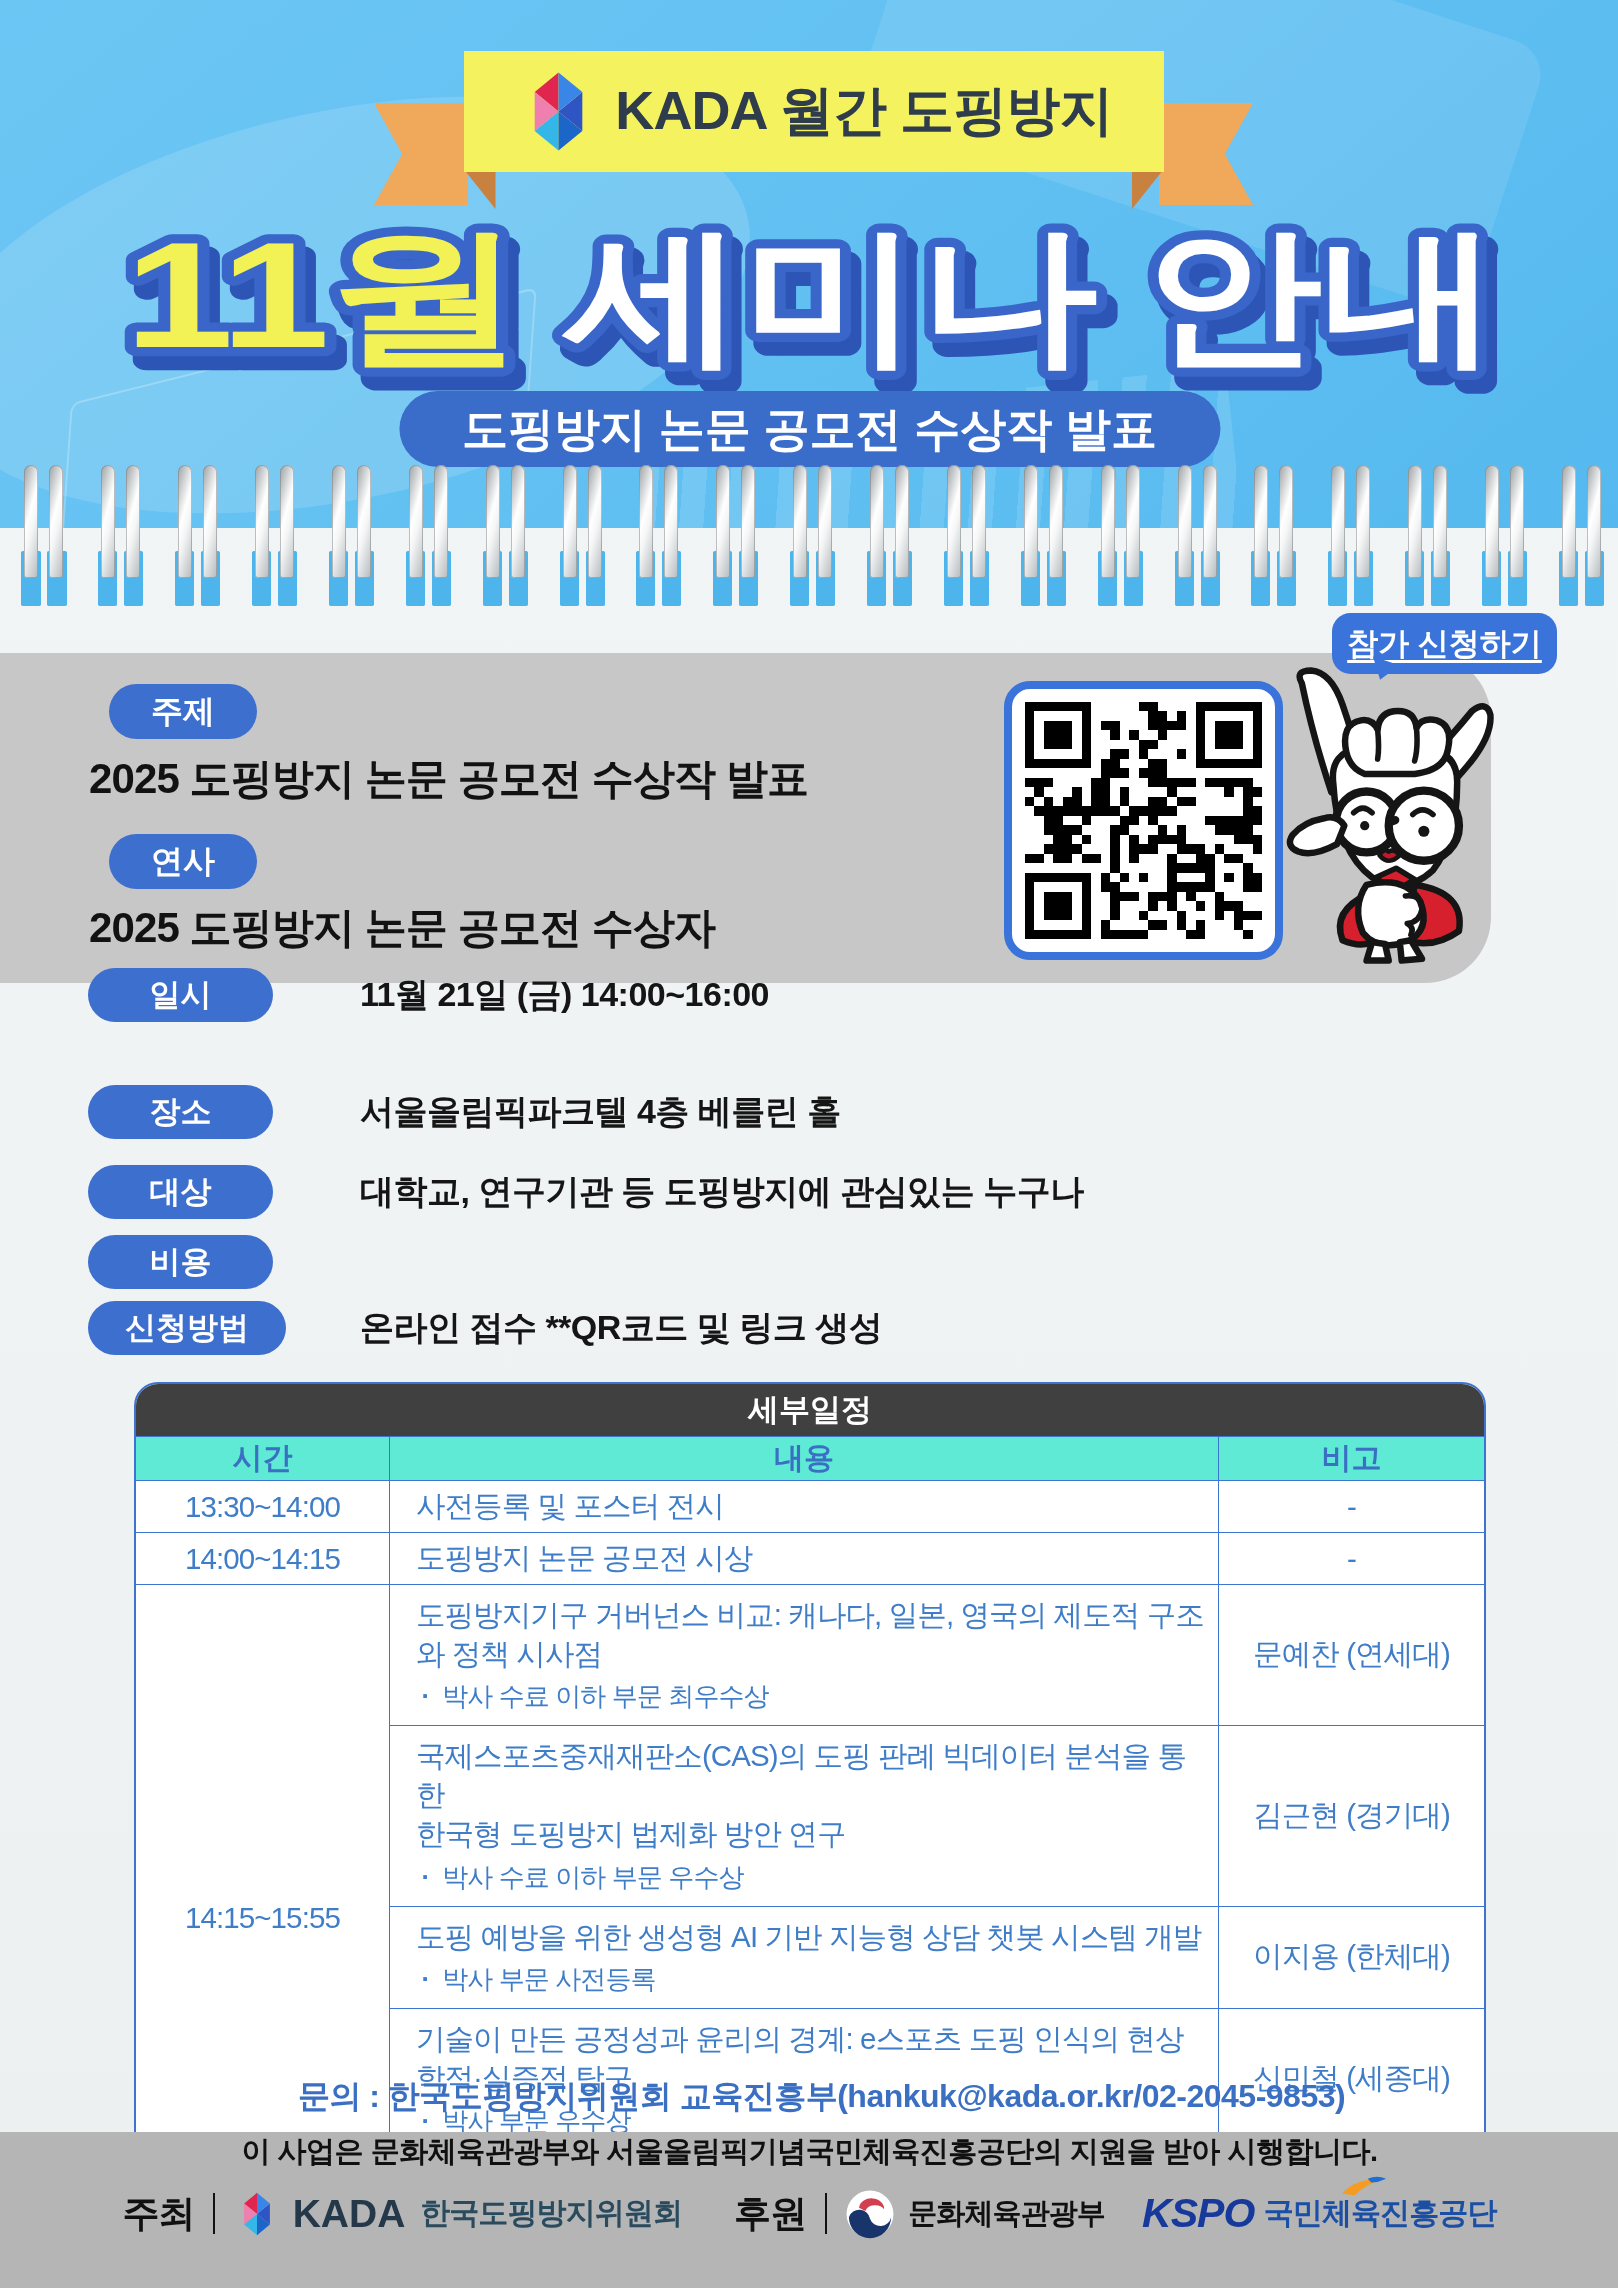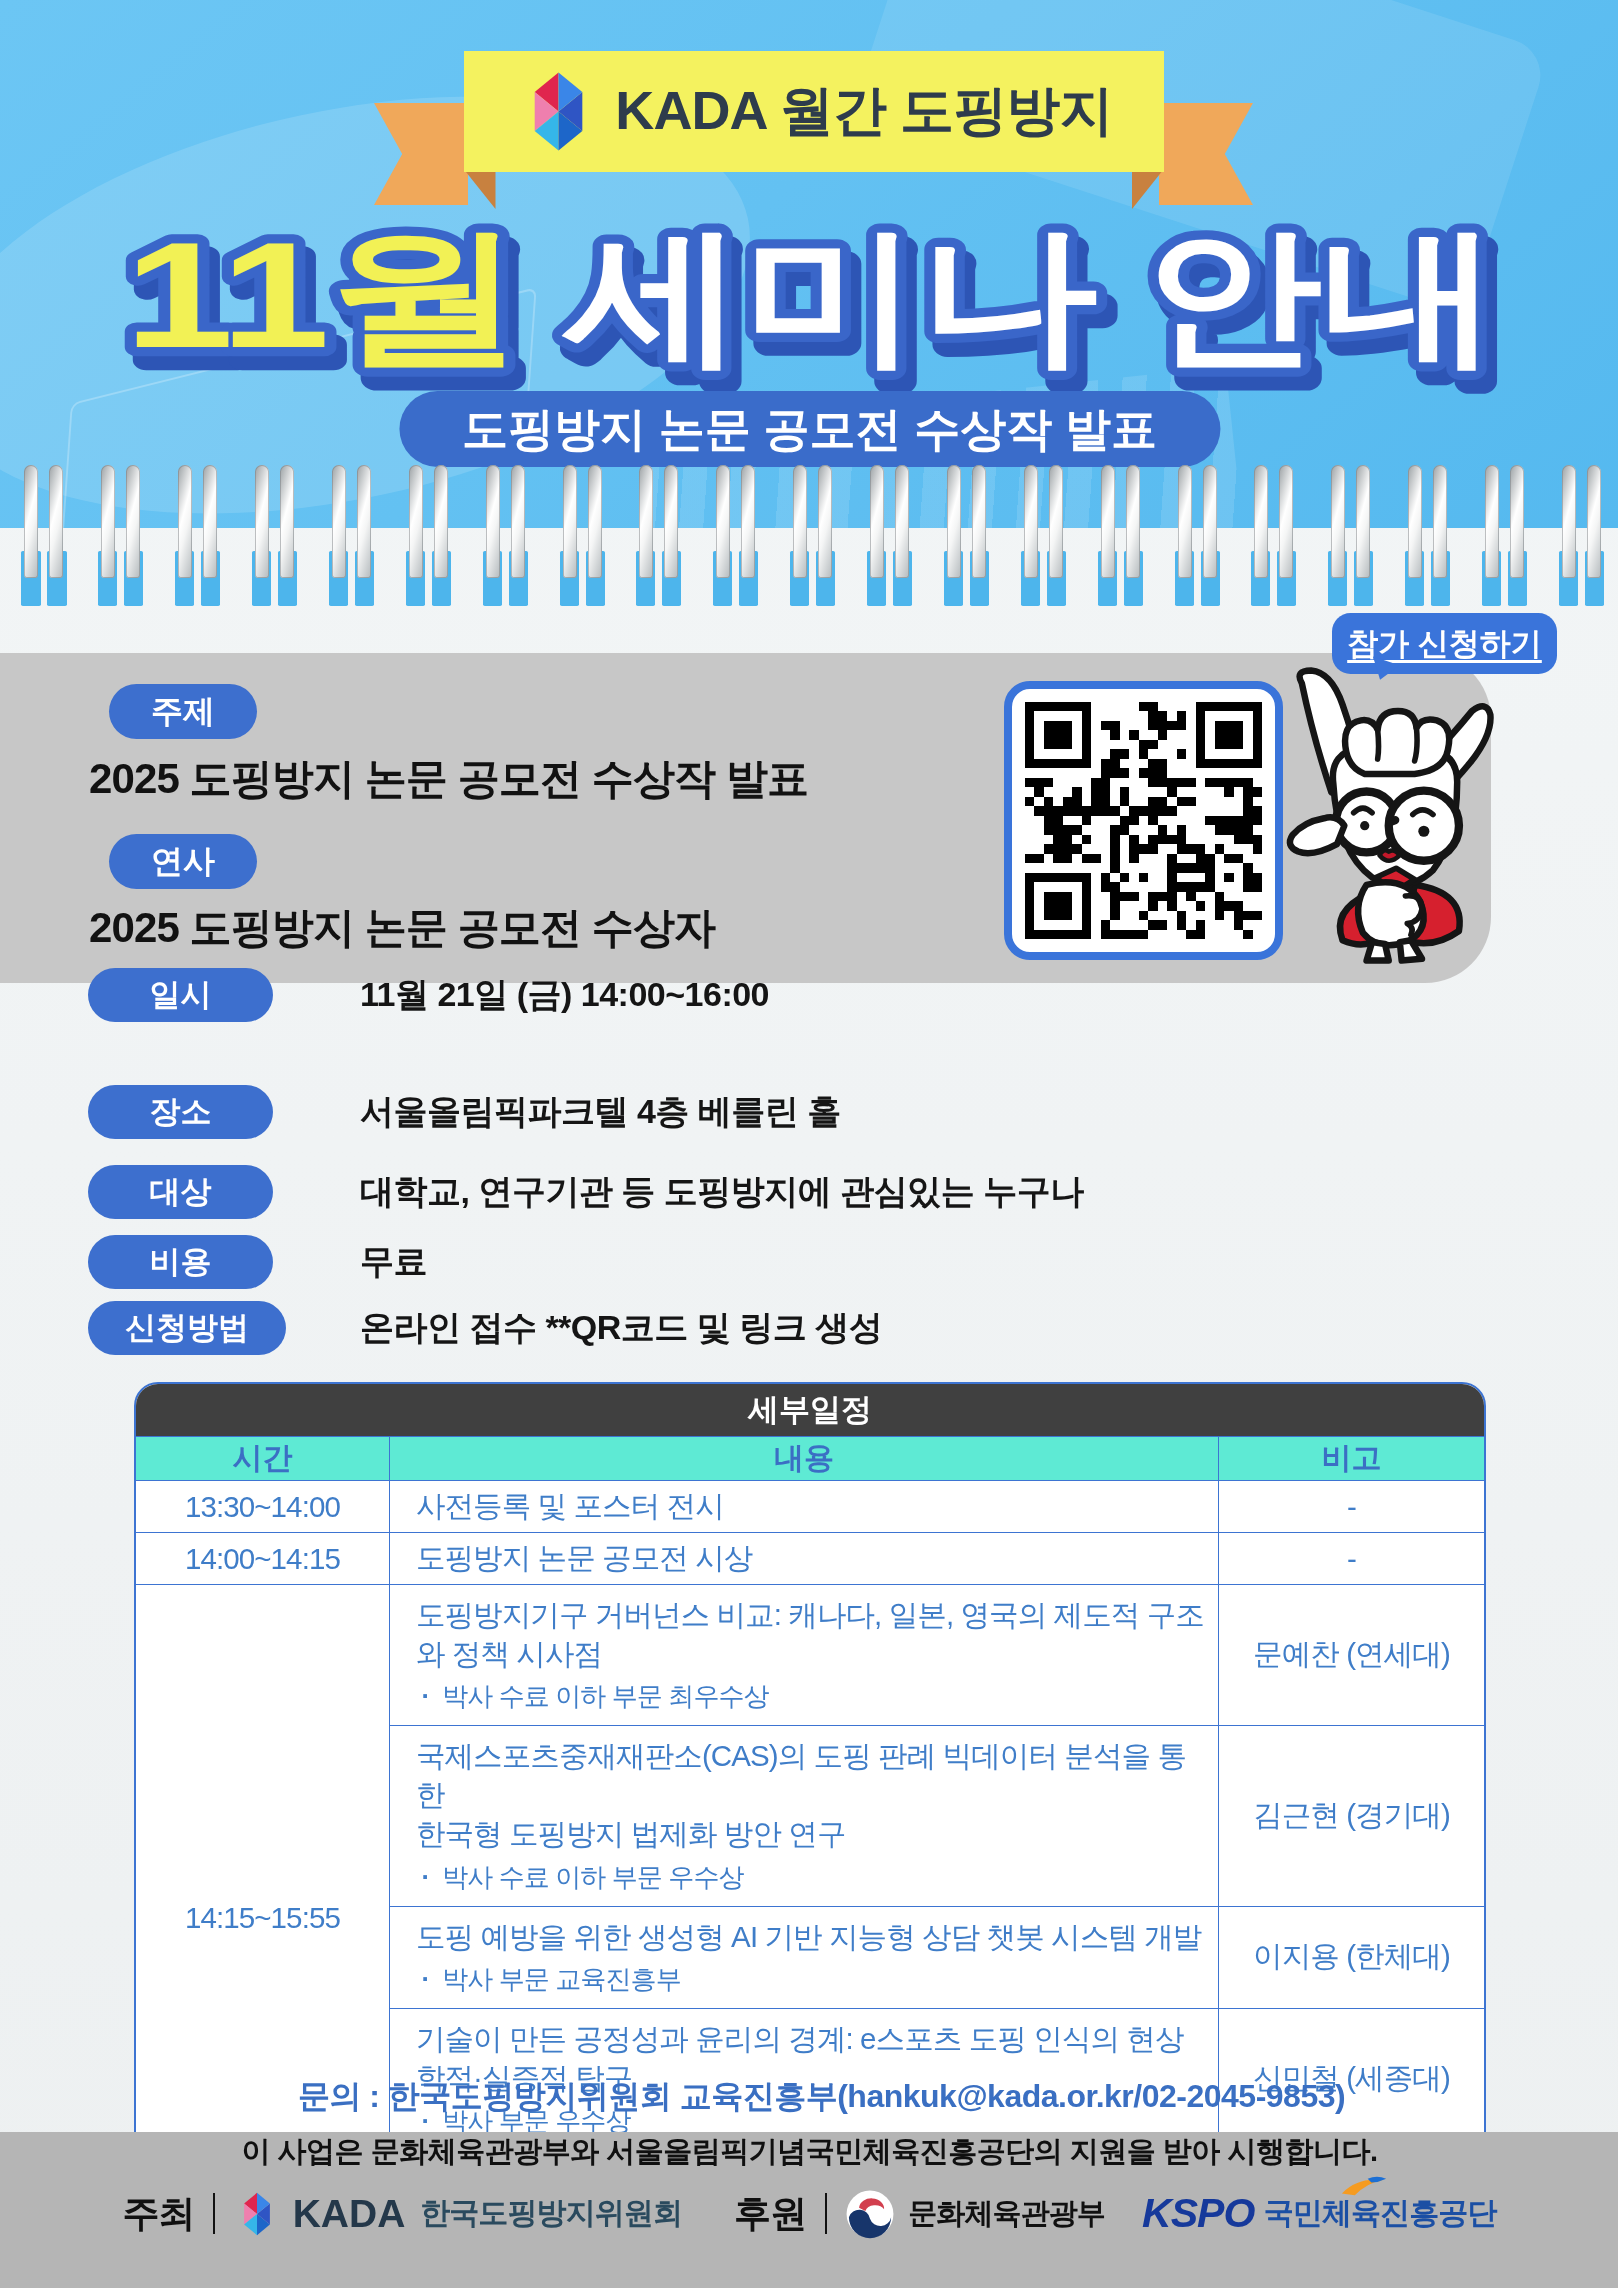--- a/index.html
+++ b/index.html
@@ -528,21 +528,20 @@
   <div class="info-row" style="top:1085px">
     <span class="info-pill">장소</span>
     <span class="info-value">서울올림픽파크텔 4층 베를린 홀</span>
   </div>
   <div class="info-row" style="top:1165px">
     <span class="info-pill">대상</span>
     <span class="info-value">대학교, 연구기관 등 도핑방지에 관심있는 누구나</span>
   </div>
   <div class="info-row" style="top:1235px">
     <span class="info-pill">비용</span>
-    <span class="info-value">무료</span>
   </div>
   <div class="info-row" style="top:1301px">
     <span class="info-pill">신청방법</span>
     <span class="info-value">온라인 접수 **QR코드 및 링크 생성</span>
   </div>
 
   <div class="table-wrap">
     <div class="t-title">세부일정</div>
     <table class="sched">
       <colgroup>
@@ -588,21 +587,21 @@
                 <span>박사 수료 이하 부문 우수상</span>
               </div>
           </td>
           <td class="c note">김근현 (경기대)</td>
         </tr>
         <tr>
           <td class="talk">
             <div class="talk-title">도핑 예방을 위한 생성형 AI 기반 지능형 상담 챗봇 시스템 개발</div>
             <div class="talk-award">
                 <span class="bullet">·</span>
-                <span>박사 부문 교육진흥부</span>
+                <span>박사 부문 사전등록</span>
               </div>
           </td>
           <td class="c note">이지용 (한체대)</td>
         </tr>
         <tr>
           <td class="talk">
             <div class="talk-title">기술이 만든 공정성과 윤리의 경계: e스포츠 도핑 인식의 현상학적·실증적 탐구</div>
             <div class="talk-award">
                 <span class="bullet">·</span>
                 <span>박사 부문 우수상</span>

